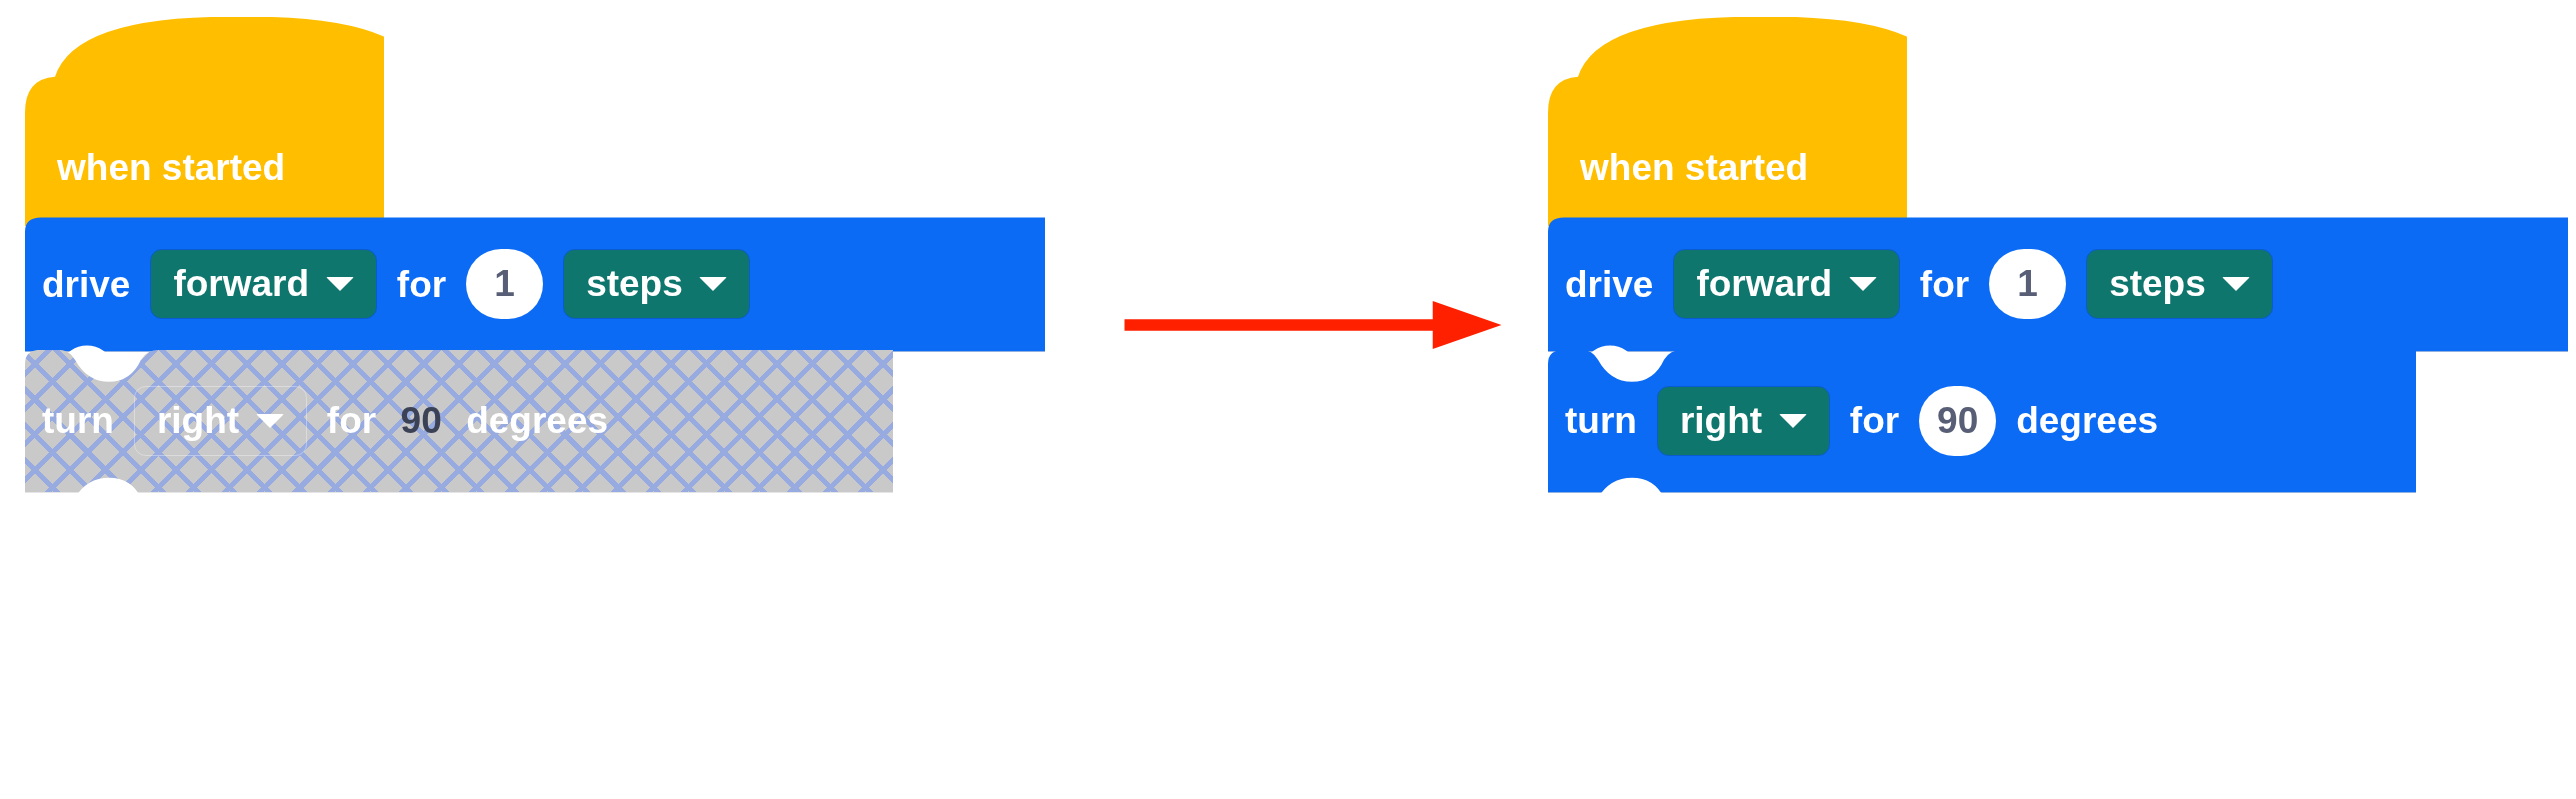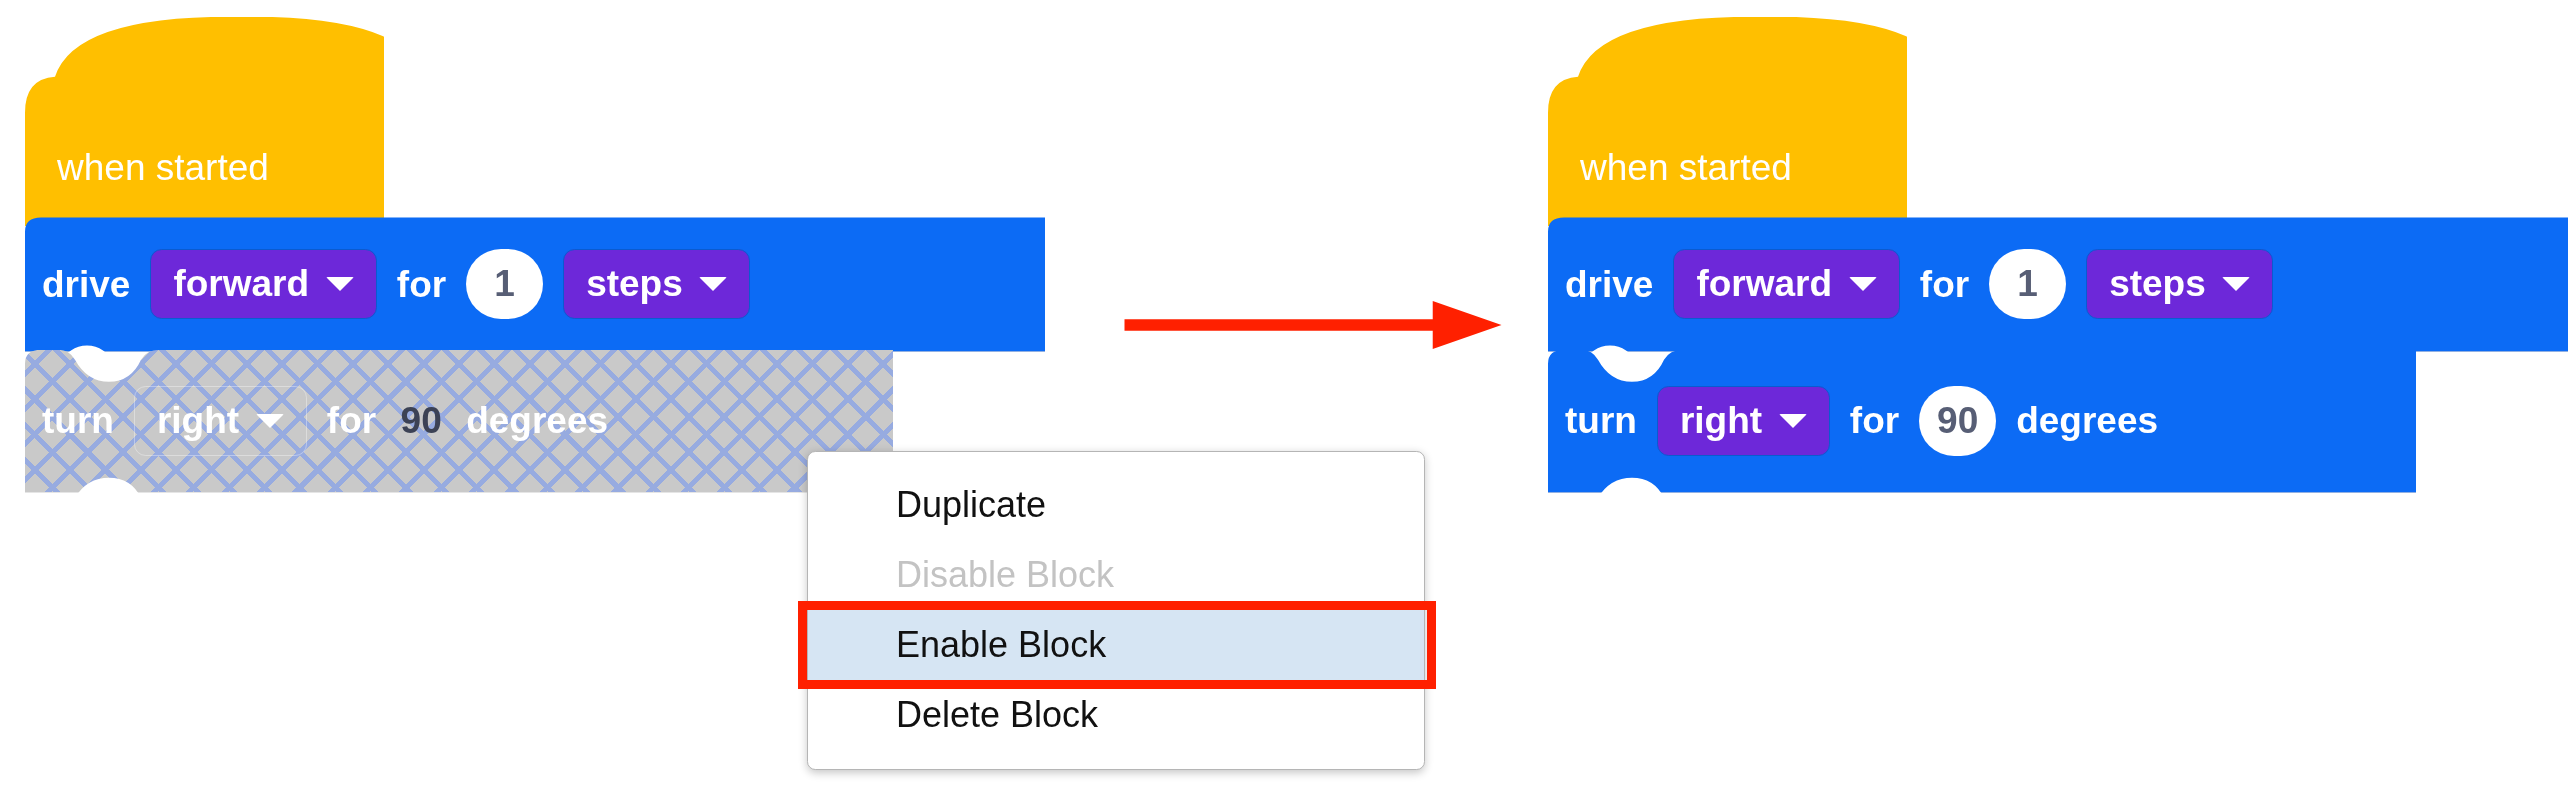--- a/index.html
+++ b/index.html
@@ -13,21 +13,21 @@
 
   .stage{position:absolute;inset:0;}
 
   
   .stack{position:absolute;}
 
   .hat{
     position:relative;
     box-sizing:border-box;
     color:#ffffff;
-    font-weight:normal;
+    font-weight:bold;
     display:flex;
     align-items:flex-end;
   }
   .hat .hat-body{
     position:absolute;inset:0;
   }
   .hat .hat-label{
     position:relative;z-index:2;
     padding-left:32px;
     padding-bottom:37px;
@@ -69,21 +69,21 @@
     display:inline-flex;align-items:center;justify-content:center;
     box-sizing:border-box;
     min-width:77px;height:70px;
     border-radius:40px;
     background:#ffffff;
     color:#575e75;
     font-weight:bold;
   }
 
   
-  .en .dd{background:#6d28d9;border:1.7px solid #0a5bd0;}
+  .en .dd{background:#0f766e;border:1.7px solid #0a5bd0;}
   .en .blk-body{
     background:#0C6BF5;
     filter:drop-shadow(0 1.7px 0 rgba(10,80,190,.45));
   }
 
   
   .dis .blk-body{
     background-color:#c9c9c9;
     background-image:
       repeating-linear-gradient(45deg,  transparent 0 20px, #97abe0 20px 25px),
@@ -261,22 +261,15 @@
           <span class="dd-tri"></span>
         </span>
         <span class="word">for</span>
         <span class="numf">90</span>
         <span class="word">degrees</span>
       </div>
     </div>
 
   </div>
 
-  <div id="ctx-menu">
-    <div class="mi">Duplicate</div>
-    <div class="mi is-disabled">Disable Block</div>
-    <div class="mi is-highlight" id="mi-enable">Enable Block</div>
-    <div class="mi">Delete Block</div>
-    <div id="ctx-highlight-outline" style="top: 149px;"></div>
-  </div>
 
 </div>
 
 
 </body></html>

